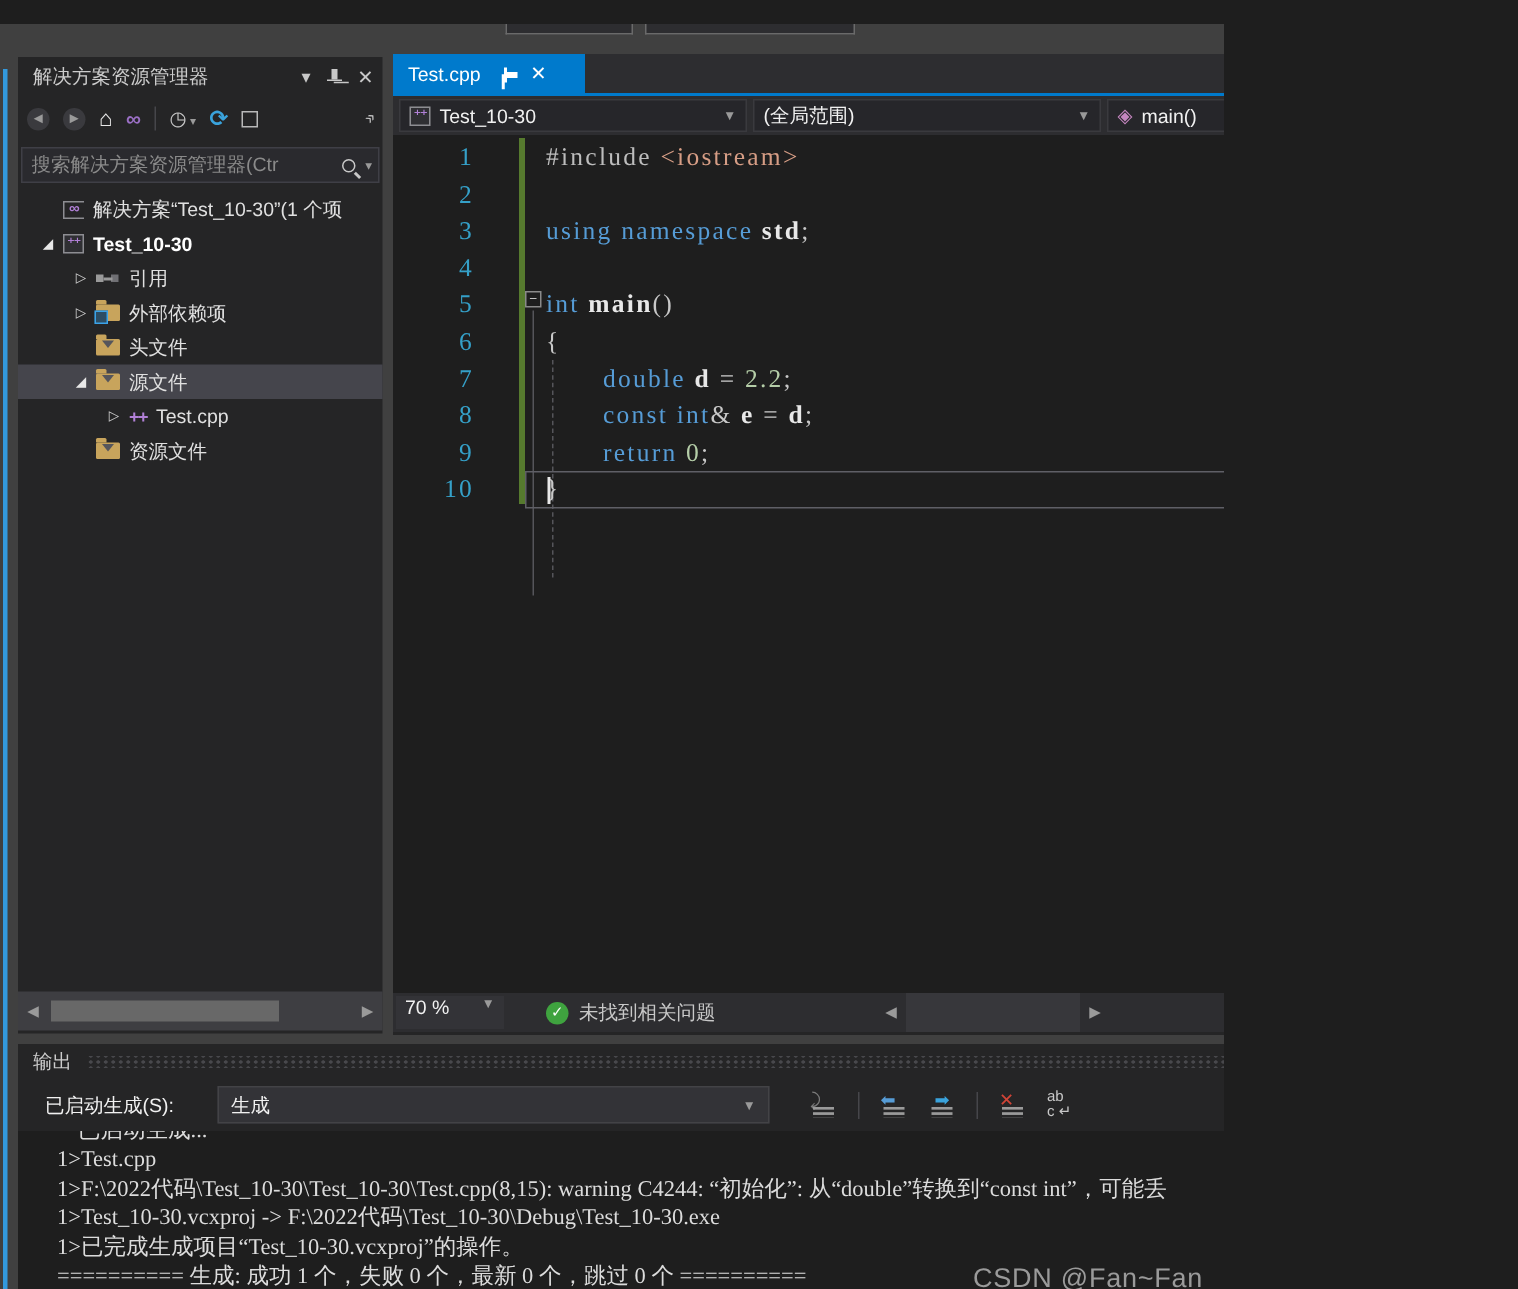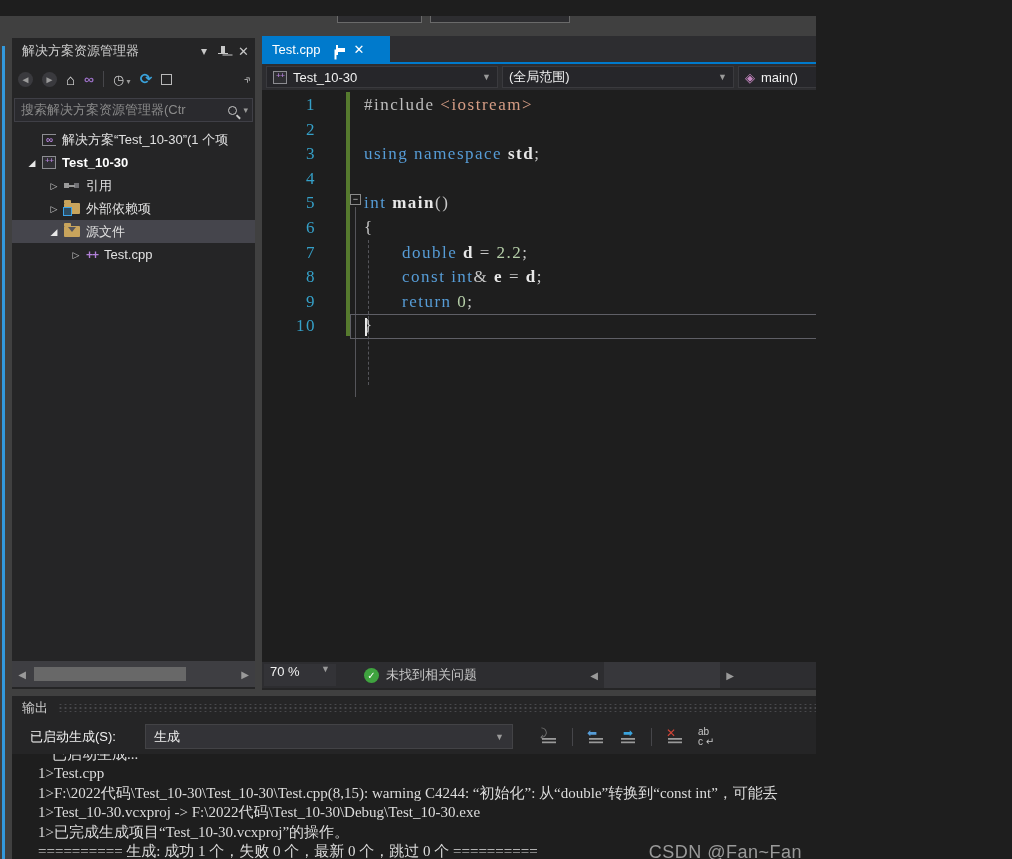--- a/index.html
+++ b/index.html
@@ -204,29 +204,39 @@
         <div class="tree-row" style="padding-left: 36px;">
           <span class="exp">▷</span>
           <span class="ticon i-refs"></span>
           <span class="lbl">引用</span>
         </div>
         <div class="tree-row" style="padding-left: 36px;">
           <span class="exp">▷</span>
           <span class="ticon i-folder ext"></span>
           <span class="lbl">外部依赖项</span>
         </div>
+        <div class="tree-row" style="padding-left: 36px;">
+          <span class="exp"></span>
+          <span class="ticon i-folder funnel"></span>
+          <span class="lbl">头文件</span>
+        </div>
         <div class="tree-row selected" style="padding-left: 36px;">
           <span class="exp open">◢</span>
           <span class="ticon i-folder funnel"></span>
           <span class="lbl">源文件</span>
         </div>
         <div class="tree-row" style="padding-left: 58px;">
           <span class="exp">▷</span>
           <span class="ticon i-cpp">++</span>
           <span class="lbl">Test.cpp</span>
+        </div>
+        <div class="tree-row" style="padding-left: 36px;">
+          <span class="exp"></span>
+          <span class="ticon i-folder funnel"></span>
+          <span class="lbl">资源文件</span>
         </div>
       </div>
     <div id="se-hscroll" class="abs">
       <span class="sb-arrow">◀</span>
       <div id="se-hthumb"></div>
       <span class="sb-arrow" style="margin-left:auto;">▶</span>
     </div>
   </div>
 
   <div id="editor" class="abs">

